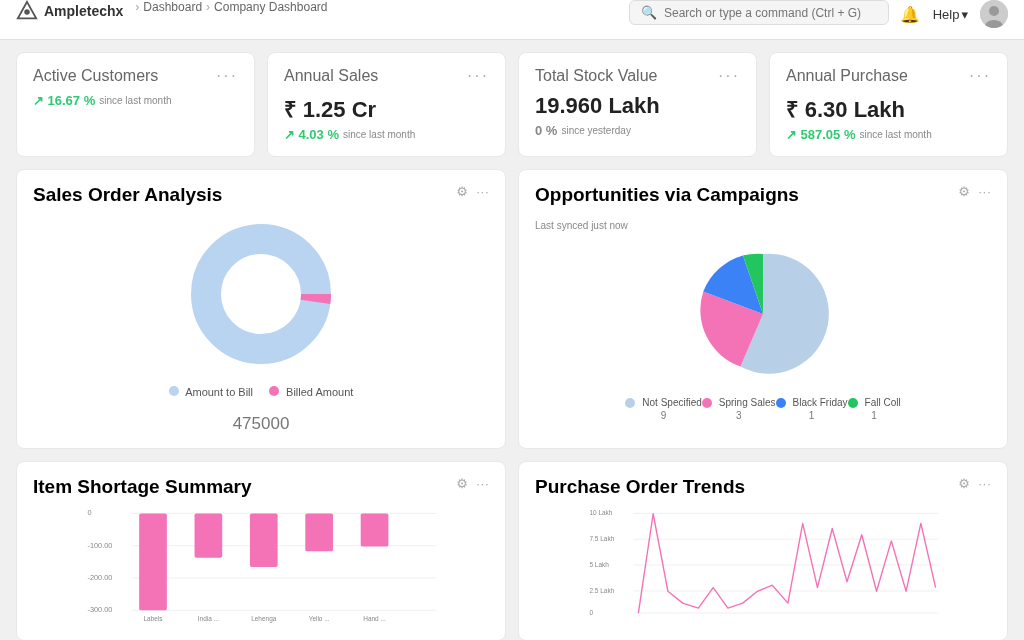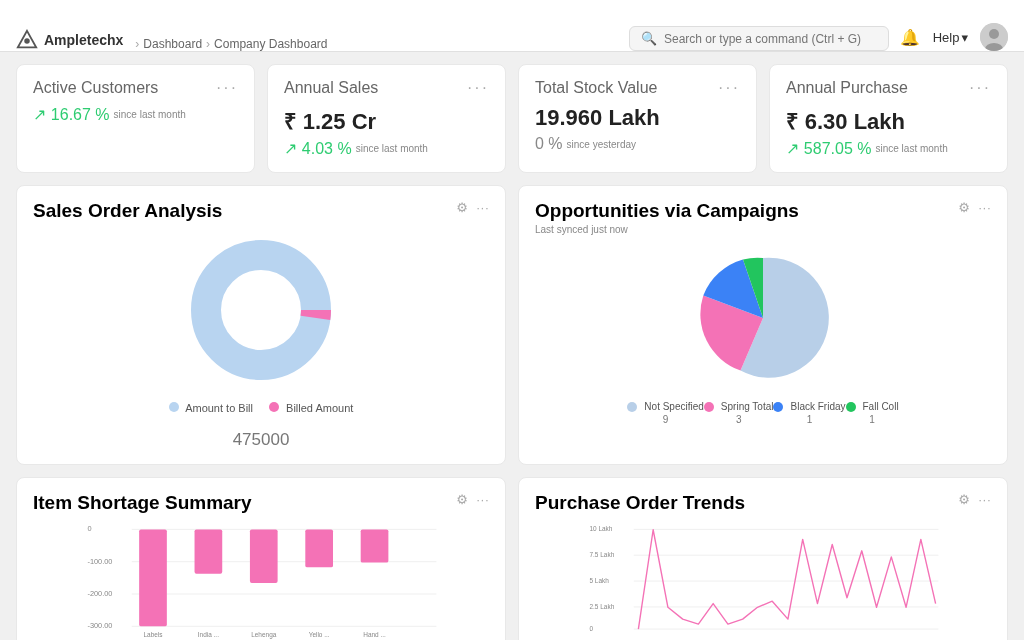--- a/index.html
+++ b/index.html
@@ -1,23 +1,23 @@
 <!DOCTYPE html>
 <html><head>
   <meta charset="utf-8">
   <style>
     * { box-sizing: border-box; margin: 0; padding: 0; }
     body { font-family: -apple-system, BlinkMacSystemFont, 'Segoe UI', sans-serif; background: #f0f0f0; color: #333; font-size: 13px; }
 
     
     .header {
       background: #fff;
-      height: 52px;
-      display: flex;
-      align-items: flex-end;
+      height: 40px;
+      display: flex;
+      align-items: flex-start;
       padding: 0 16px;
       border-bottom: 1px solid #e0e0e0;
       gap: 12px;
     }
     .logo-area {
       display: flex;
       align-items: center;
       gap: 6px;
       font-weight: 600;
       font-size: 14px;
@@ -117,22 +117,22 @@
     .kpi-sub {
       display: flex;
       align-items: center;
       gap: 4px;
       margin-top: 4px;
       font-size: 10px;
       color: #888;
     }
     .kpi-change {
       color: #2ecc71;
-      font-size: 16px;
-      font-weight: 400;
+      font-size: 13px;
+      font-weight: 700;
     }
     .kpi-change.neutral { color: #888; }
 
     
     .charts-row {
       display: grid;
       grid-template-columns: 1fr 1fr;
       gap: 12px;
     }
     .chart-card {
@@ -148,21 +148,21 @@
       margin-bottom: 8px;
     }
     .chart-title {
       font-size: 19px;
       font-weight: 600;
       color: #000000;
     }
     .chart-subtitle {
       font-size: 10px;
       color: #888;
-      margin-top: 2px;
+      margin-top: 14px;
     }
     .chart-actions {
       display: flex;
       gap: 8px;
       color: #aaa;
       cursor: pointer;
     }
 
     
     .donut-container {
@@ -378,21 +378,21 @@
           <div class="pie-legend-item">
             <div class="pie-legend-label">
               <span class="legend-dot" style="background:#b8cfe8"></span>
               <span>Not Specified</span>
             </div>
             <span class="pie-legend-count">9</span>
           </div>
           <div class="pie-legend-item">
             <div class="pie-legend-label">
               <span class="legend-dot" style="background:#f472b6"></span>
-              <span>Spring Total</span>
+              <span>Spring Sales</span>
             </div>
             <span class="pie-legend-count">3</span>
           </div>
           <div class="pie-legend-item">
             <div class="pie-legend-label">
               <span class="legend-dot" style="background:#3b82f6"></span>
               <span>Black Friday</span>
             </div>
             <span class="pie-legend-count">1</span>
           </div>

